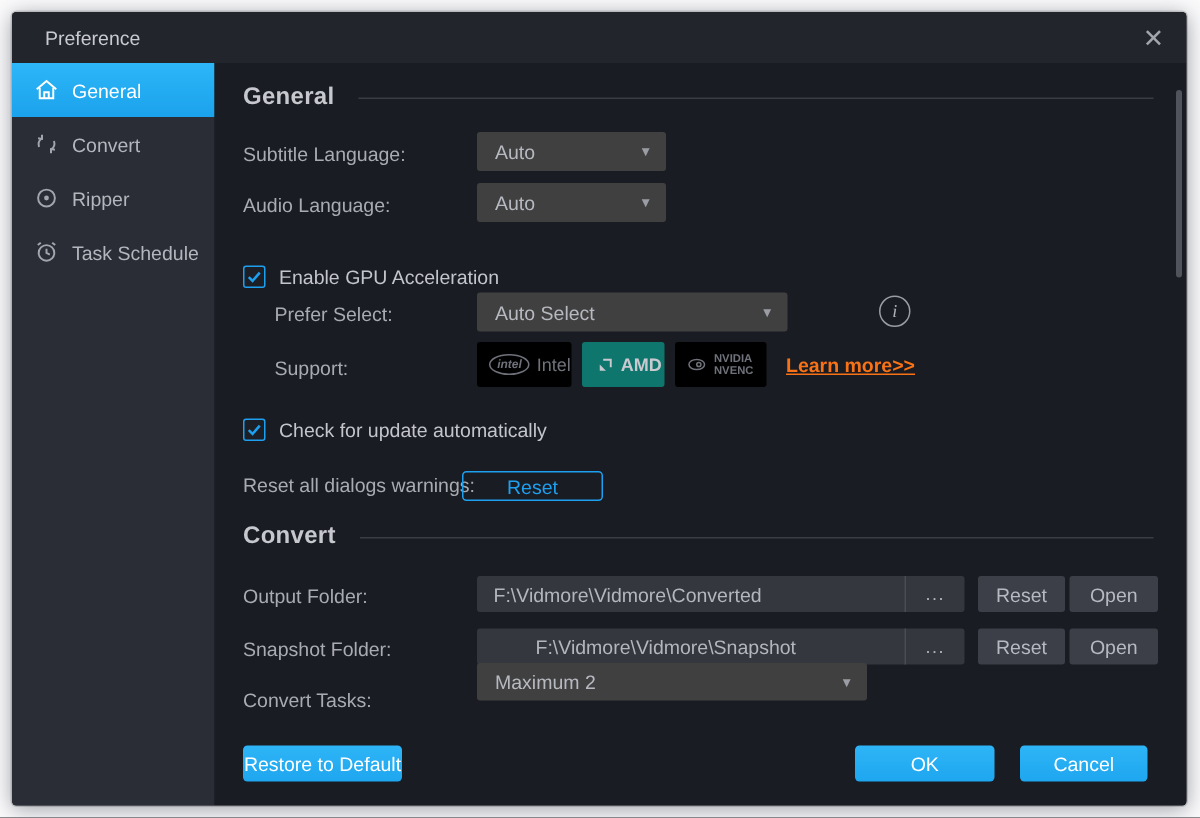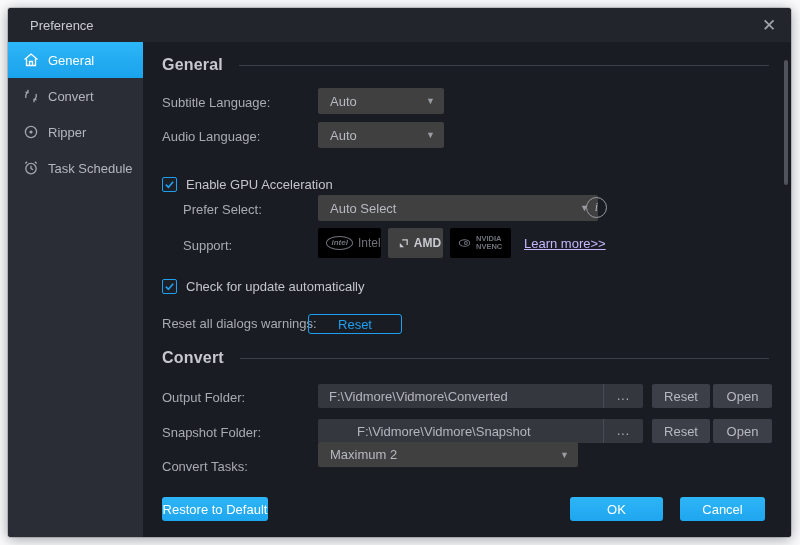--- a/index.html
+++ b/index.html
@@ -61,29 +61,29 @@
   .checkrow .c-lbl { color:#c3c5cb; font-size:13px; margin-left:9px; }
   .info-icon {
     position:absolute; width:21px; height:21px; border:1px solid #9b9da5; border-radius:50%;
     color:#b0b2ba; font-size:12px; font-family:"Liberation Serif",serif; font-style:italic;
     display:flex; align-items:center; justify-content:center; cursor:pointer;
   }
   .vendor-btn {
     height:30px; background:#000000; border-radius:2px; margin-right:7px;
     display:flex; align-items:center; justify-content:center; color:#70727b; cursor:default;
   }
-  .vendor-btn.active { background:#404040; color:#c9cad0; }
+  .vendor-btn.active { background:#0f766e; color:#c9cad0; }
   .v-label { font-size:12px; font-weight:bold; }
   .v-label.small { font-size:7.5px; line-height:8px; width:36px; font-weight:bold; }
   .v-icon { margin:0 5px 0 8px; display:flex; align-items:center; }
   .intel-oval {
     font-size:8px; font-style:italic; border:1px solid currentColor; border-radius:50%;
     padding:1px 4px 2px 4px; font-weight:bold;
   }
-  .link { color:#c4b5fd; font-size:13px; font-weight:normal; text-decoration:underline; cursor:pointer; }
+  .link { color:#f97316; font-size:13px; font-weight:bold; text-decoration:underline; cursor:pointer; }
   .outline-btn {
     position:absolute; width:94px; height:20px; border:1px solid #1ea0f0; border-radius:3px;
     color:#1ea0f0; font-size:13px; background:transparent;
     display:flex; align-items:center; justify-content:center; cursor:pointer;
   }
   .path-field {
     position:absolute; height:24px; background:#35373f; border-radius:2px;
     display:flex; align-items:center;
   }
   .path-text { color:#b4b6be; font-size:13px; margin-left:11px; flex:1; white-space:nowrap; overflow:hidden; }
@@ -181,21 +181,21 @@
     <div class="checkrow" style="left:19px; top:123px;margin-top:12px;">
       <span class="checkbox">
         <svg width="11" height="11" viewBox="0 0 12 12">
             <polyline points="2,6.2 4.8,9 10,3" stroke="#1ea0f0" fill="none" stroke-width="1.8"></polyline>
           </svg>
       </span>
       <span class="c-lbl">Enable GPU Acceleration</span>
     </div>
 
     <span class="lbl" style="left:40px; top:160px;">Prefer Select:</span>
-    <div class="dropdown" style="left:175px; top:153px; width:280px;">
+    <div class="dropdown" style="left:175px; top:153px; width:207px;">
       <span class="dd-val">Auto Select</span>
       <span class="caret">▼</span>
     </div>
     <span class="info-icon" style="left:443px; top:155px;">i</span>
 
     <span class="lbl" style="left:40px; top:196px;">Support:</span>
     <div class="row" style="left:175px; top:186px;">
       <div class="vendor-btn" style="width:63px;">
         <span class="v-icon intel-oval">intel</span>
         <span class="v-label" style="font-weight:normal; font-size:12px;">Intel</span>

